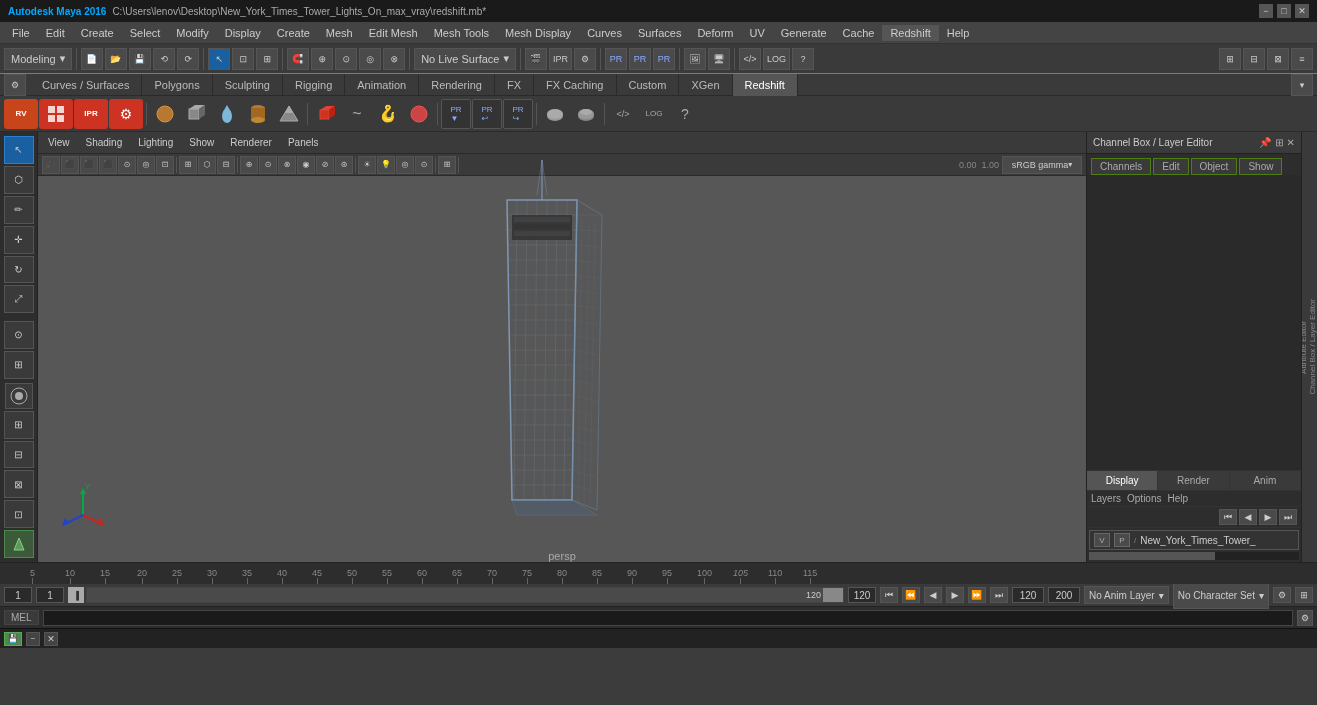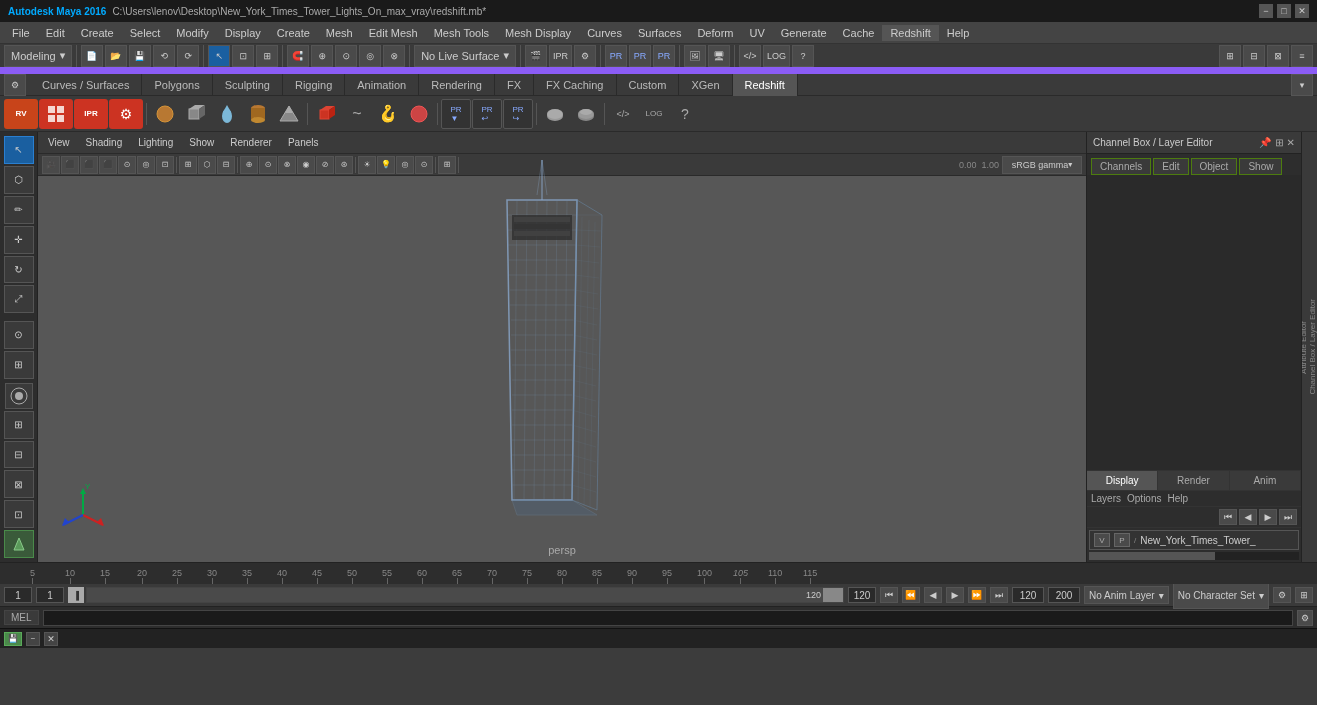--- a/index.html
+++ b/index.html
@@ -52,21 +52,21 @@
     .menu-item.active { background: #555; }
 
     
     #toolbar1 {
       height: 30px;
       background: #3a3a3a;
       display: flex;
       align-items: center;
       padding: 0 4px;
       gap: 2px;
-      border-bottom: 7px solid #8b5cf6;
+      border-bottom: 1px solid #8b5cf6;
     }
     .toolbar-btn {
       height: 22px;
       min-width: 22px;
       background: #4a4a4a;
       border: 1px solid #555;
       display: flex;
       align-items: center;
       justify-content: center;
       cursor: pointer;
@@ -171,21 +171,21 @@
 
     #viewport-canvas {
       width: 100%;
       height: 100%;
       background: #575757;
       position: relative;
     }
 
     .persp-label {
       position: absolute;
-      bottom: 6px;
+      bottom: 0;
       left: 50%;
       transform: translateX(-50%);
       color: #aaa;
       font-size: 11px;
     }
 
     .axis-indicator {
       position: absolute;
       bottom: 30px;
       left: 20px;

